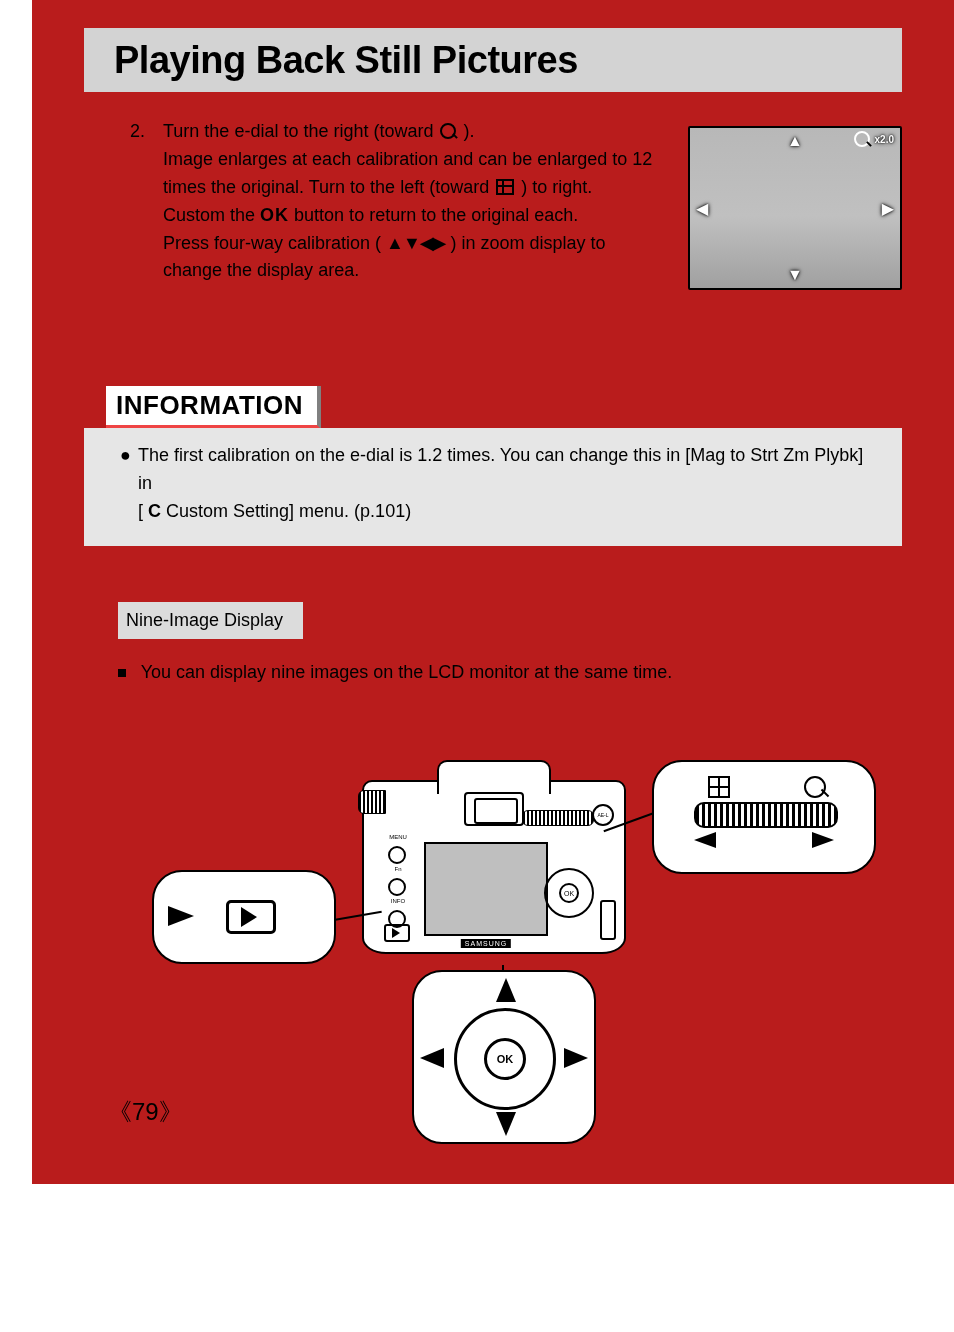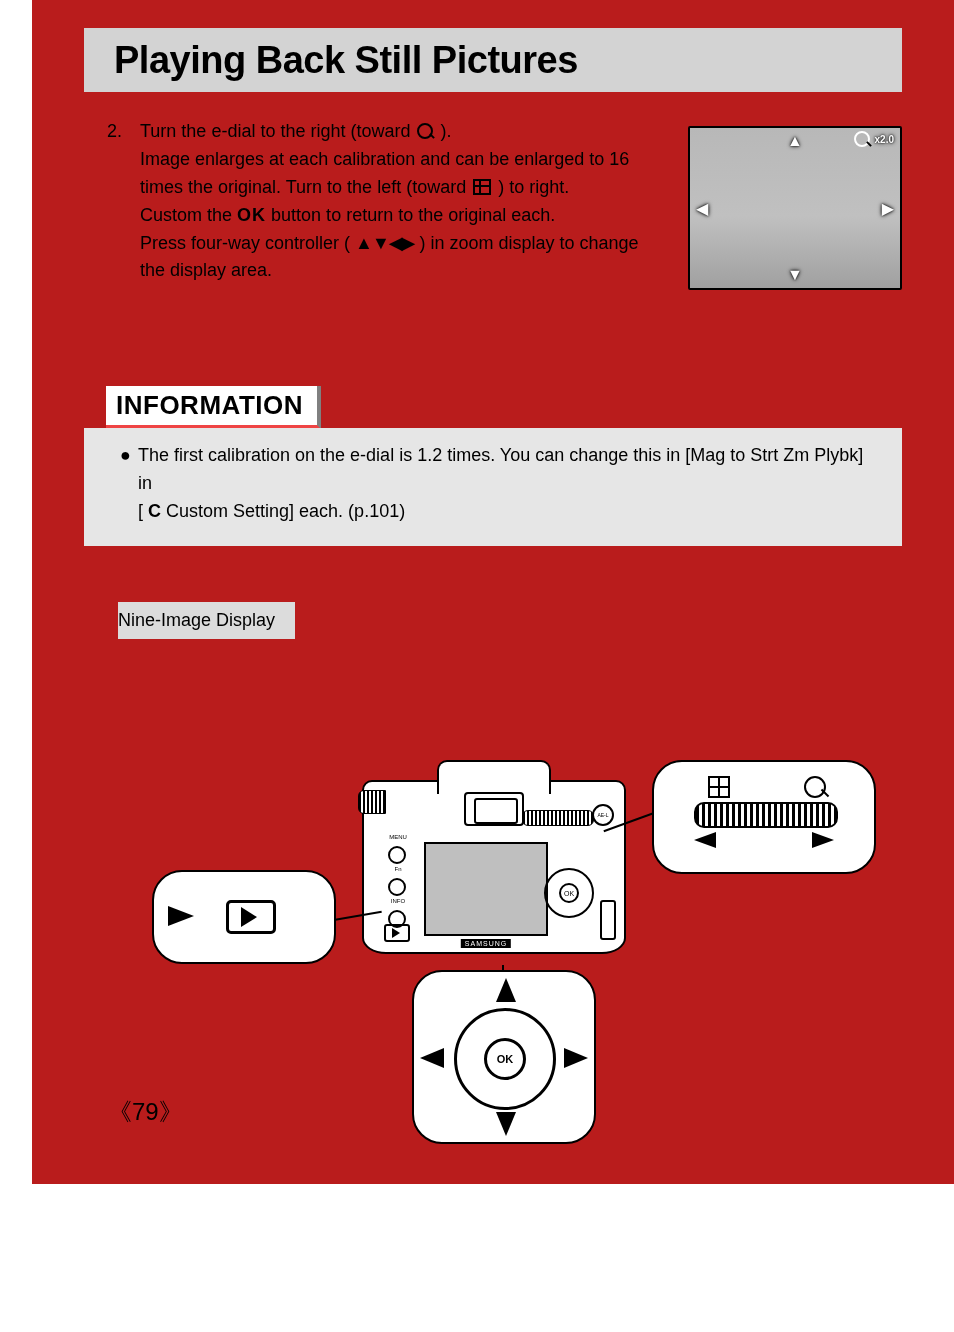--- a/index.html
+++ b/index.html
@@ -30,21 +30,21 @@
     box-sizing: border-box;
   }
   .title-bar h1 {
     font-size: 38px;
     font-weight: bold;
     margin: 0;
     letter-spacing: -0.5px;
   }
   .body-area {
     position: absolute;
-    left: 75px;
+    left: 98px;
     top: 118px;
     width: 540px;
     font-size: 18px;
     line-height: 1.55;
   }
   .step-num {
     display: inline-block;
     width: 28px;
     vertical-align: top;
   }
@@ -114,21 +114,21 @@
     width: 18px;
     flex: 0 0 18px;
   }
   .info-body .bullet .txt { flex: 1; }
 
   .sub-head {
     position: absolute;
     left: 86px;
     top: 602px;
     background: #dcdcdc;
-    padding: 8px 20px 8px 0;
+    padding: 8px 20px 8px 8px;
     font-size: 18px;
   }
   .sub-body {
     position: absolute;
     left: 86px;
     top: 662px;
     font-size: 18px;
   }
   .sq-bullet {
     display:inline-block; width:8px; height:8px; background:#000; margin-right:10px; vertical-align:middle;
@@ -323,27 +323,27 @@
   <div class="title-bar">
     <h1>Playing Back Still Pictures</h1>
   </div>
 
   <div class="body-area">
     <span class="step-num">2.</span>
     <span class="step-text">
       <span>Turn the e-dial to the right (toward </span>
       <span class="icon-inline icon-mag"></span>
       <span> ).</span><br>
-      <span>Image enlarges at each calibration and can be enlarged to 16 times the original. Turn to the left (toward </span>
+      <span>Image enlarges at each calibration and can be enlarged to 12 times the original. Turn to the left (toward </span>
       <span class="icon-inline icon-thumb"></span>
       <span> ) to right.</span><br>
       <span>Custom the </span>
       <span class="ok-word">OK</span>
       <span> button to return to the original each.</span><br>
-      <span>Press four-way controller (</span>
+      <span>Press four-way calibration (</span>
       <span class="icon-arrows">▲▼◀▶</span>
       <span>) in zoom display to change the display area.</span>
     </span>
   </div>
 
   <div class="sample-img">
     <span class="tri tri-up">▲</span>
     <span class="tri tri-down">▼</span>
     <span class="tri tri-left">◀</span>
     <span class="tri tri-right">▶</span>
@@ -354,26 +354,30 @@
   </div>
 
   <div class="info-head">INFORMATION</div>
   <div class="info-body">
     <div class="bullet">
       <div class="dot">●</div>
       <div class="txt">
         <span>The first calibration on the e-dial is 1.2 times. You can change this in [Mag to Strt Zm Plybk] in</span><br>
         <span>[ </span>
         <span class="c-letter">C</span>
-        <span> Custom Setting] each. (p.101)</span>
+        <span> Custom Setting] menu. (p.101)</span>
       </div>
     </div>
   </div>
 
   <div class="sub-head">Nine-Image Display</div>
+  <div class="sub-body">
+    <span class="sq-bullet"></span>
+    <span>You can display nine images on the LCD monitor at the same time.</span>
+  </div>
 
   <div class="diagram">
     <div class="cam-back">
       <div class="hump"></div>
       <div class="grip-l"></div>
       <div class="viewfinder"></div>
       <div class="screen"></div>
       <div class="btncol">
         <div class="lbl">MENU</div>
         <div class="b"></div>

